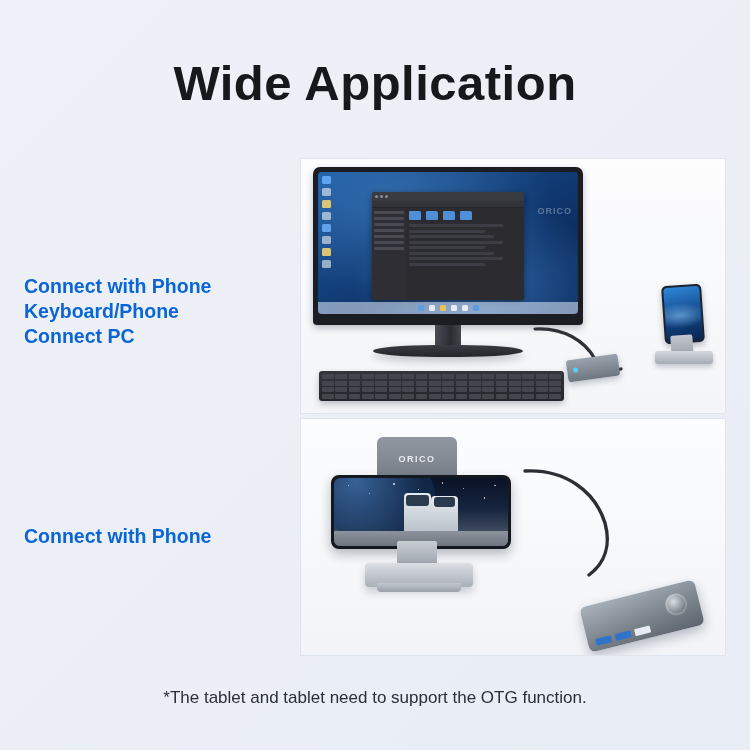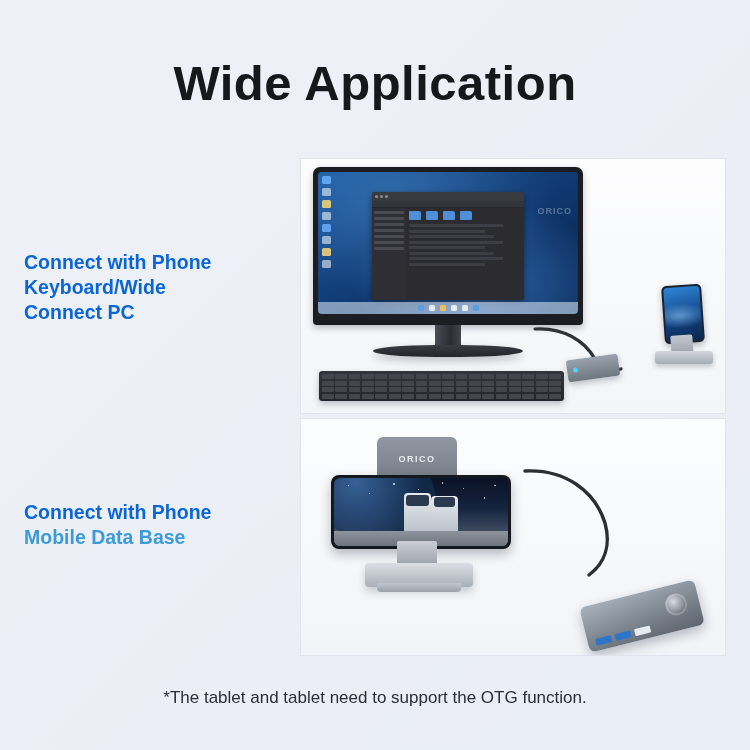--- a/index.html
+++ b/index.html
@@ -22,20 +22,21 @@
     font-weight: 700;
     color: #16181c;
     letter-spacing: 0.5px;
   }
 
   
   .text-block {
     position: absolute;
     left: 24px;
     width: 290px;
+    margin-top: 24px;
   }
   .text-block.one { top: 250px; }
   .text-block.two { top: 500px; }
 
   .tline {
     font-size: 19.5px;
     font-weight: 700;
     line-height: 25px;
     color: #0a66d6;
     white-space: nowrap;
@@ -278,27 +279,26 @@
     color: #2b2f36;
   }
 </style>
 </head>
 <body>
 
 <div class="title">Wide Application</div>
 
 <div class="text-block one">
   <div class="tline">Connect with Phone</div>
-  <div class="tline">Keyboard/Wide</div>
+  <div class="tline">Keyboard/Phone</div>
   <div class="tline">Connect PC</div>
 </div>
 
 <div class="text-block two">
   <div class="tline">Connect with Phone</div>
-  <div class="tline sub">Mobile Data Base</div>
 </div>
 
 <div class="card top">
 
   <div class="monitor-wrap">
     <div class="monitor-bezel">
       <div class="screen">
         <div class="win-wall"></div>
 
         <div class="desk-icons">

